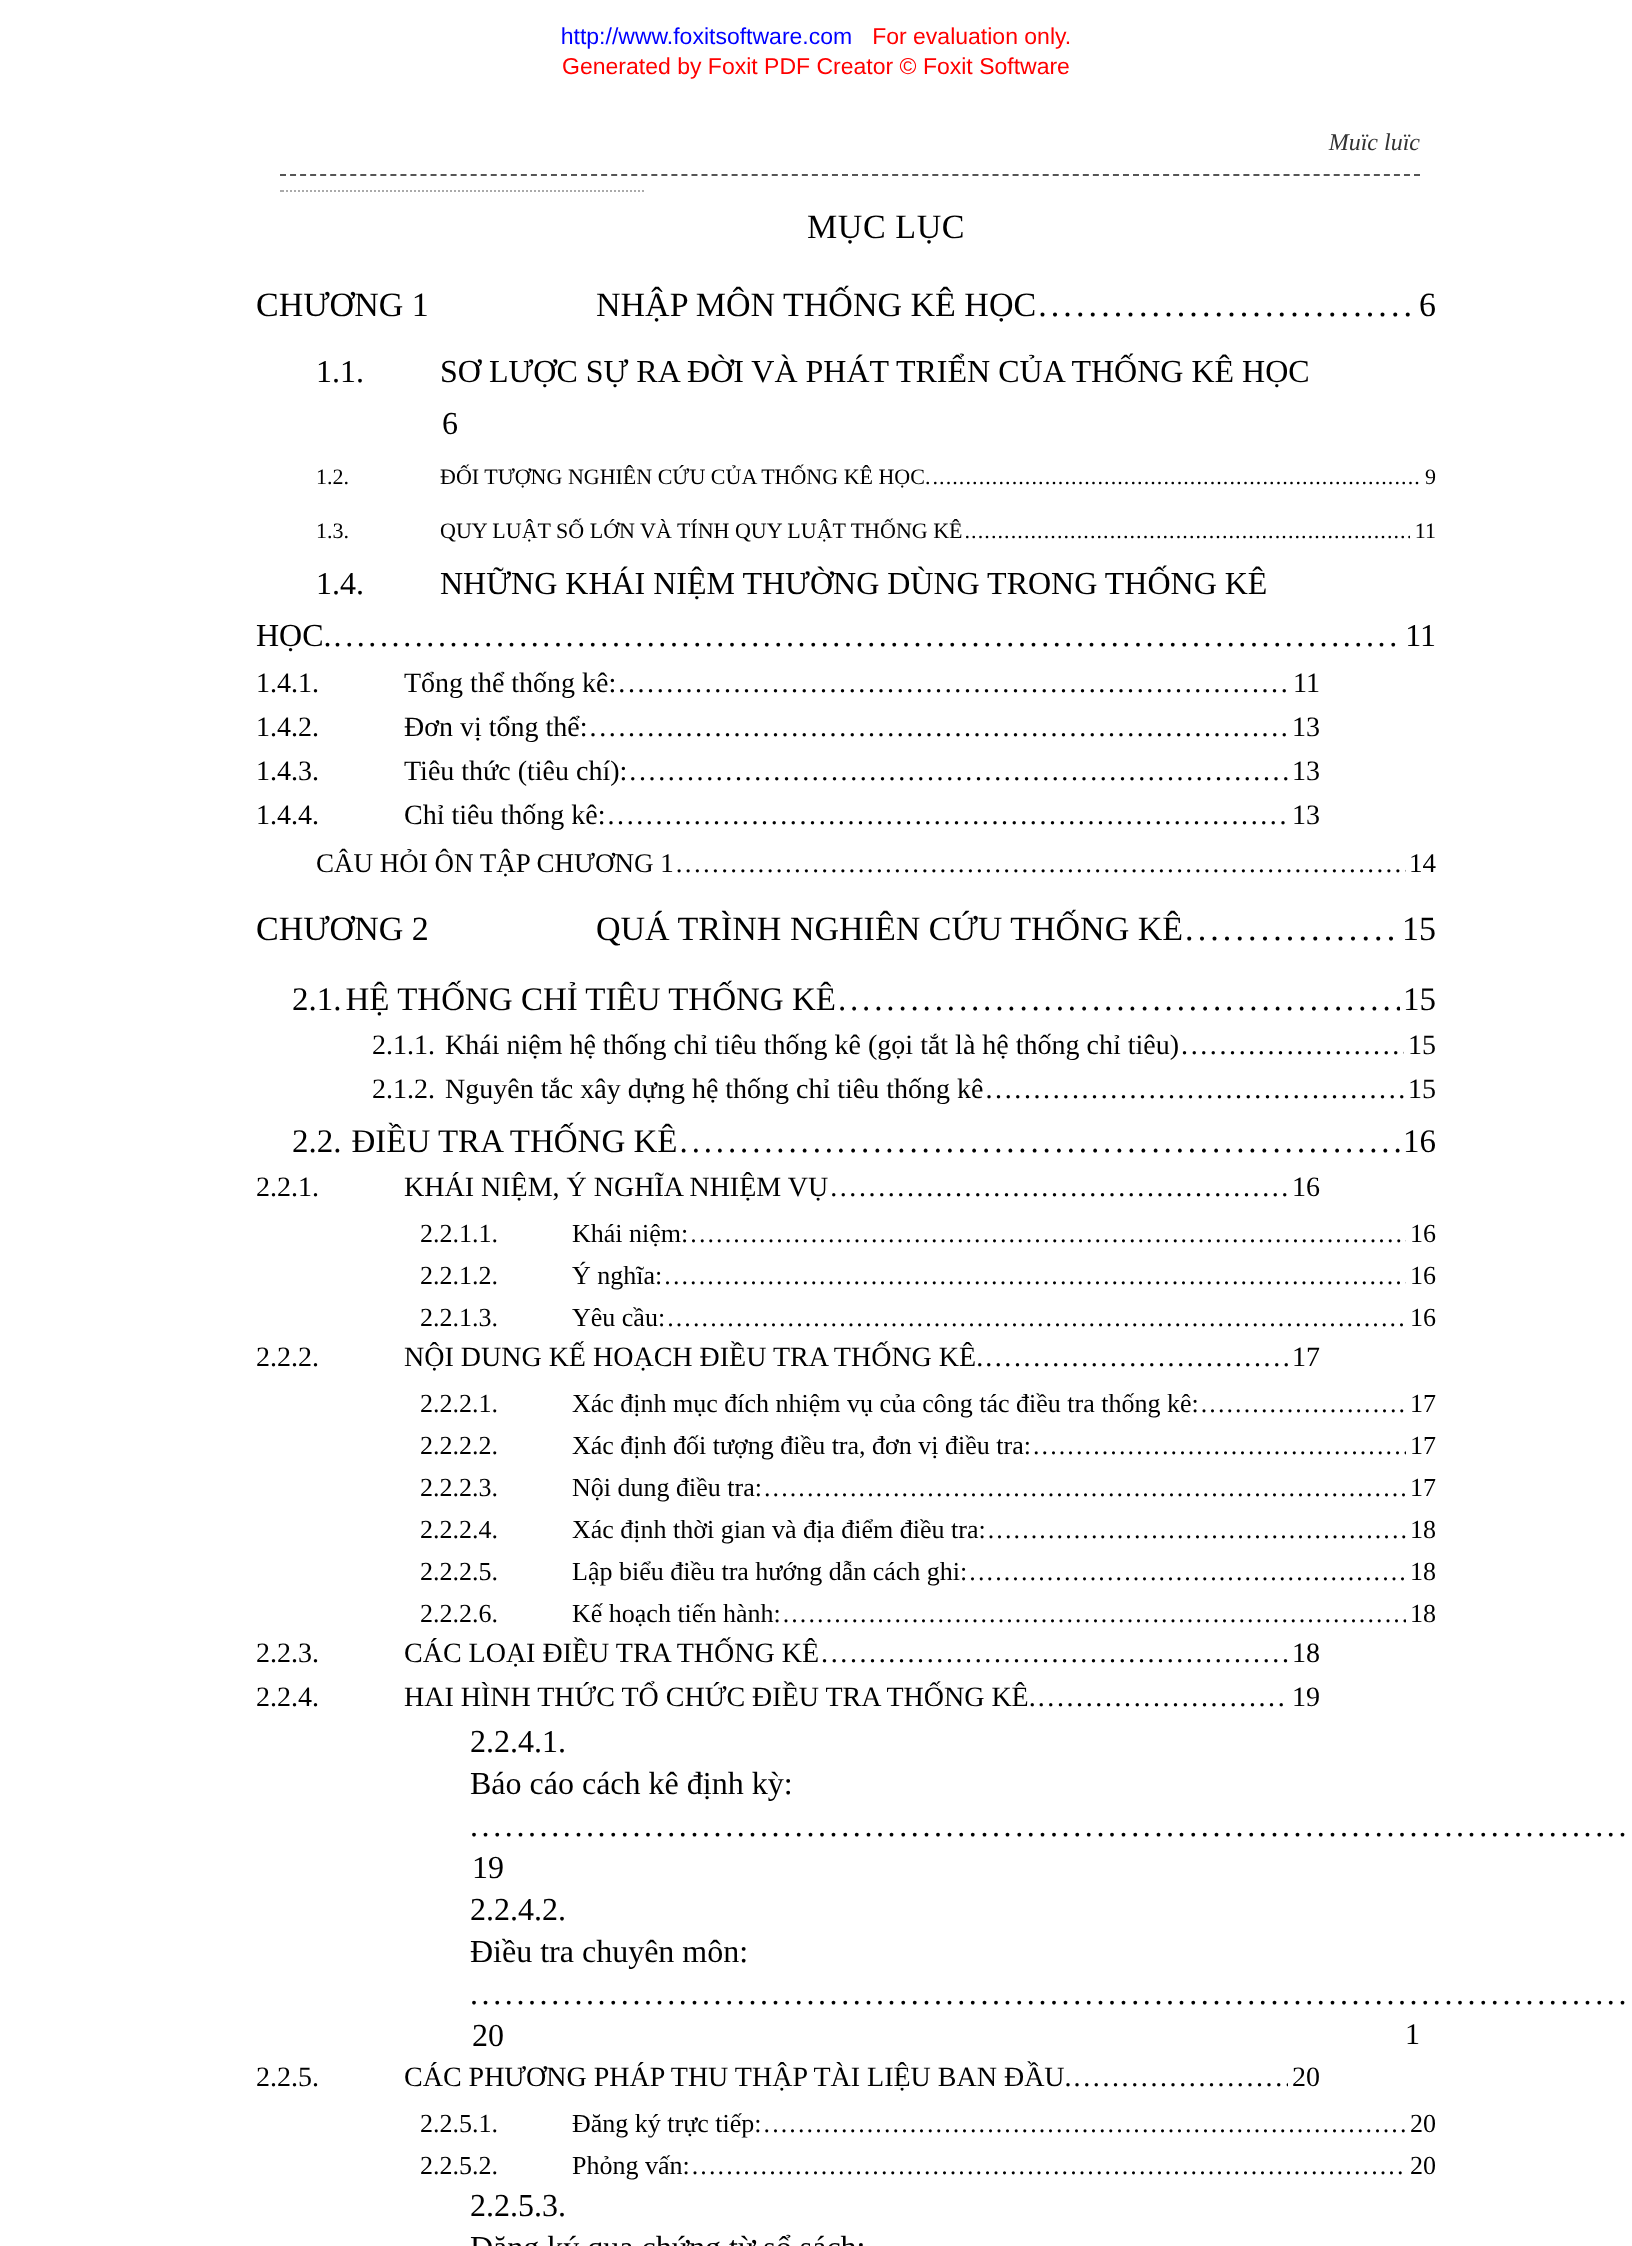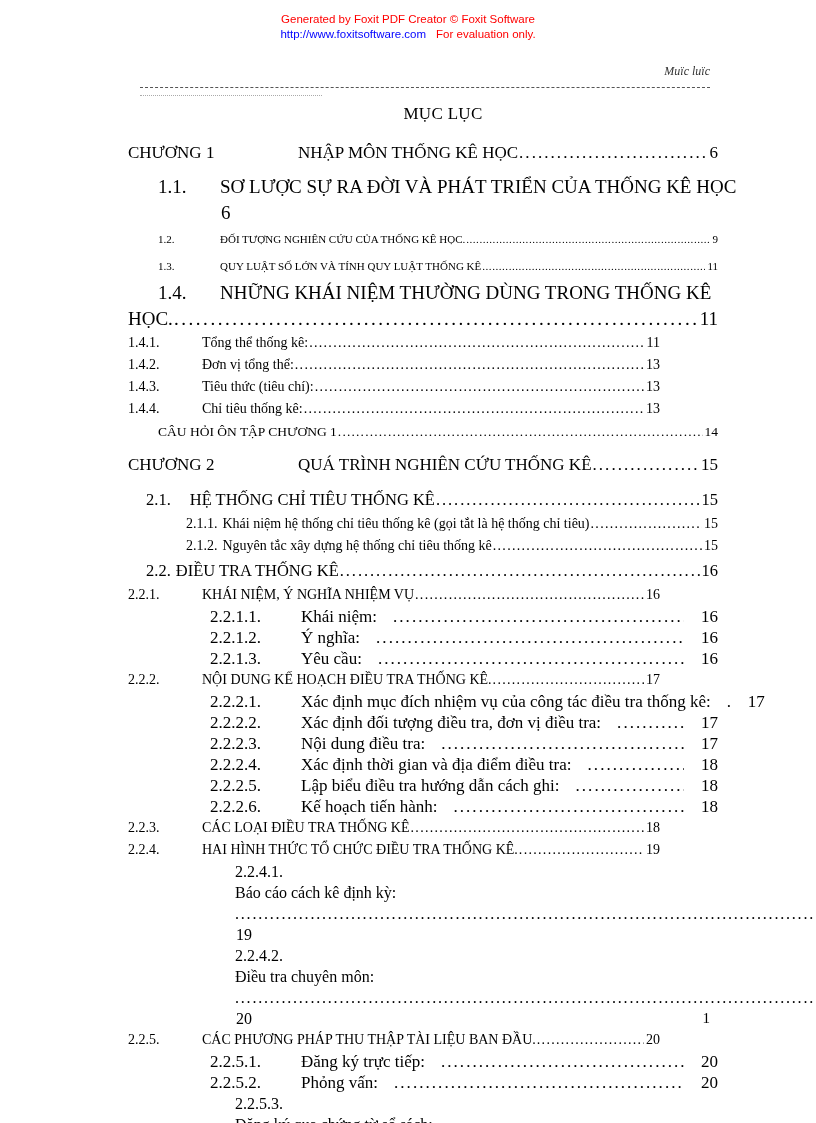--- a/index.html
+++ b/index.html
@@ -121,21 +121,21 @@
   .lvl-2 {
     font-size: 11px;
     line-height: 27px;
     margin-left: 30px;
     width: 560px;
   }
   .lvl-2 .toc-num { width: 62px; }
 
   
   .lvl-2-wrap {
-    font-size: 19px;
+    font-size: 16px;
     line-height: 26px;
     margin-left: 30px;
     width: 560px;
   }
   .lvl-2-wrap .first-line { display: flex; }
   .lvl-2-wrap .first-line .toc-num { width: 62px; flex: 0 0 auto; }
   .lvl-2-wrap .second-line {
     display: flex;
     align-items: baseline;
     margin-left: 62px;
@@ -163,25 +163,24 @@
   
   .lvl-3b {
     font-size: 14px;
     line-height: 22px;
     margin-left: 58px;
     width: 532px;
   }
 
   
   .lvl-4 {
-    font-size: 17px;
+    font-size: 13px;
     line-height: 21px;
     margin-left: 82px;
     width: 508px;
-    gap: 15px;
   }
   .lvl-4 .toc-num { width: 76px; }
 
   
   .lvl-4b {
     font-size: 16px;
     line-height: 21px;
     margin-left: 106px;
     width: 508px;
     flex-direction: column;
@@ -205,24 +204,24 @@
     left: 0;
     width: 710px;
     text-align: right;
     font-size: 15px;
   }
 </style>
 </head>
 <body>
 
 <div class="watermark">
-  <span class="wm-line wm-red">Generated by Foxit PDF Creator © Foxit Software</span>
   <span class="wm-line">
     <span class="wm-blue">http://www.foxitsoftware.com</span><span class="wm-gap"></span><span class="wm-red">For evaluation only.</span>
   </span>
+  <span class="wm-line wm-red">Generated by Foxit PDF Creator © Foxit Software</span>
 </div>
 
 <div class="page-header">Muïc luïc</div>
 <div class="header-rule"></div>
 <div class="header-rule-2"></div>
 
 <div class="content">
   <div class="toc-title">MỤC LỤC</div>
   <div id="toc-list">
       <div class="lvl-chapter toc-entry">
@@ -295,21 +294,21 @@
       </div>
       <div class="spacer-sm"></div>
       <div class="lvl-chapter toc-entry">
         <span class="toc-num">CHƯƠNG 2</span>
         <span class="toc-text">QUÁ TRÌNH NGHIÊN CỨU THỐNG KÊ</span>
         <span class="leader"></span>
         <span class="toc-page">15</span>
       </div>
       <div class="spacer-sm"></div>
       <div class="lvl-2b toc-entry">
-        <span class="toc-num" style="width: auto; margin-right: 19px;">2.1.</span>
+        <span class="toc-num" style="width: auto; margin-right: 2px;">2.1.</span>
         <span class="toc-text">HỆ THỐNG CHỈ  TIÊU THỐNG KÊ</span>
         <span class="leader"></span>
         <span class="toc-page">15</span>
       </div>
       <div class="lvl-3b toc-entry">
         <span class="toc-num" style="width: auto; margin-right: 5px;">2.1.1.</span>
         <span class="toc-text">Khái niệm hệ thống chỉ tiêu thống kê (gọi tắt là hệ thống chỉ tiêu)</span>
         <span class="leader"></span>
         <span class="toc-page">15</span>
       </div>

